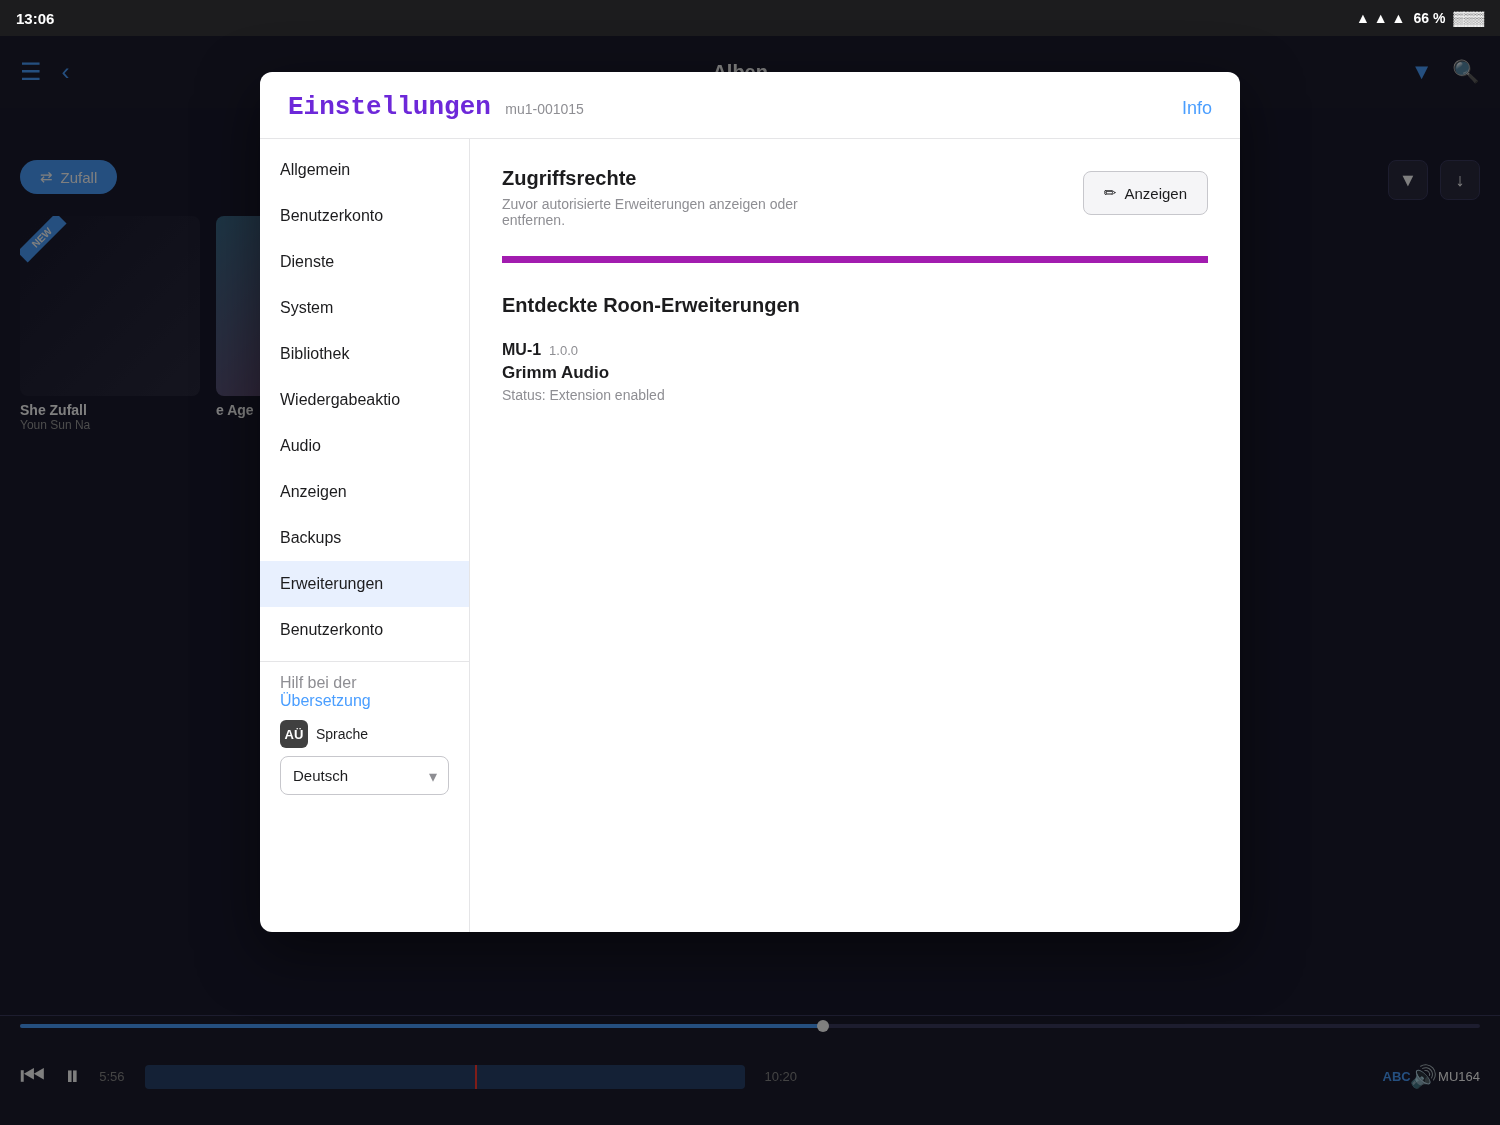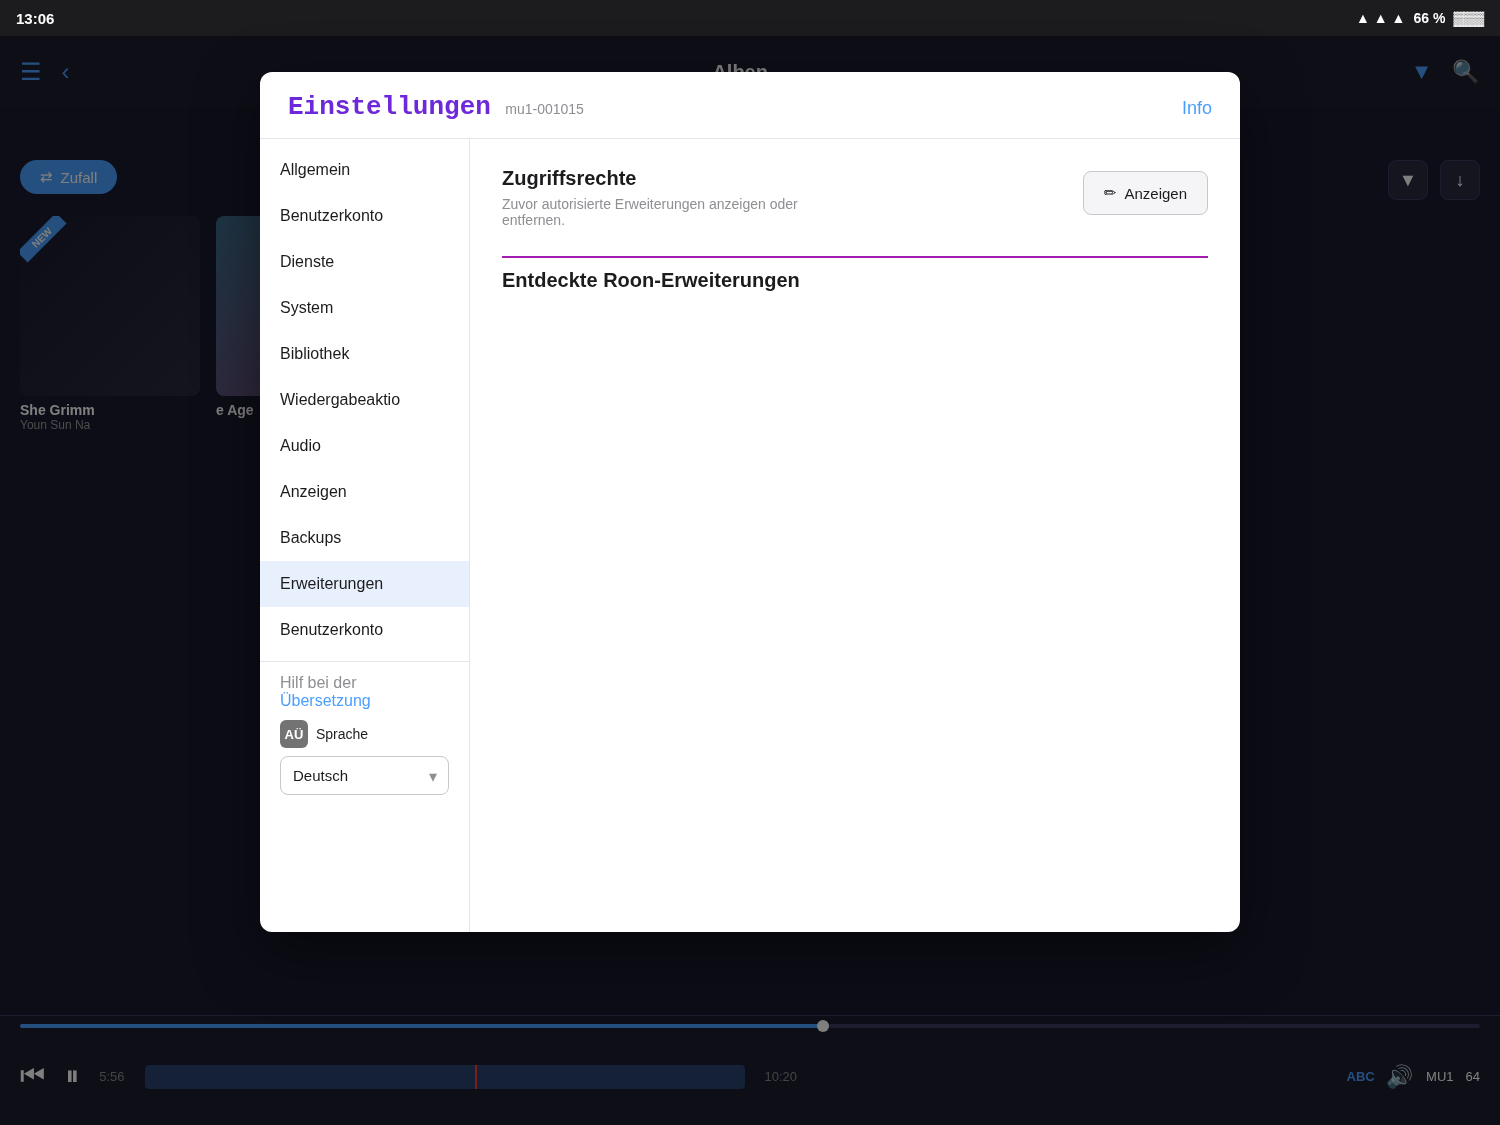--- a/index.html
+++ b/index.html
@@ -236,21 +236,20 @@
       background: none;
       border: none;
     }
     .player-time {
       color: #888;
       font-size: 13px;
     }
     .player-right {
       display: flex;
       align-items: center;
-      gap: 12px;
     }
     .player-volume {
       color: #fff;
       font-size: 22px;
     }
     .player-label {
       color: #fff;
       font-size: 13px;
     }
     .player-abc {
@@ -349,21 +348,21 @@
       color: #4a9eff;
       text-decoration: none;
     }
     .sidebar-language-row {
       display: flex;
       align-items: center;
       gap: 8px;
       margin-top: 10px;
     }
     .sidebar-language-icon {
-      background: #737373;
+      background: #404040;
       color: #fff;
       border-radius: 6px;
       width: 28px;
       height: 28px;
       display: flex;
       align-items: center;
       justify-content: center;
       font-size: 13px;
       font-weight: 700;
     }
@@ -415,22 +414,22 @@
     .section-desc {
       font-size: 14px;
       color: #8e8e93;
       margin-bottom: 4px;
     }
     .section-row {
       display: flex;
       align-items: flex-start;
       justify-content: space-between;
       padding-bottom: 24px;
-      border-bottom: 2px solid #a21caf;
-      margin-bottom: 11px;
+      border-bottom: 7px solid #a21caf;
+      margin-bottom: 31px;
     }
     .section-row-text {
       flex: 1;
     }
     .anzeigen-btn {
       background: #f5f5f7;
       border: 1px solid #c7c7cc;
       border-radius: 8px;
       padding: 12px 20px;
       font-size: 15px;
@@ -520,21 +519,21 @@
     <div class="sort-icon-btn">▼</div>
     <div class="sort-icon-btn">↓</div>
   </div>
 
   <div class="album-grid">
 
     <div class="album-card">
       <div class="album-thumb album-1">
         <div class="album-new-badge">NEW</div>
       </div>
-      <div class="album-title">She Grimm</div>
+      <div class="album-title">She Zufall</div>
       <div class="album-artist">Youn Sun Na</div>
     </div>
 
     <div class="album-card">
       <div class="album-thumb album-2">
         <div class="album-quality">24/96</div>
       </div>
       <div class="album-title">e Age</div>
       <div class="album-artist"></div>
     </div>
@@ -631,18 +630,29 @@
               <div class="section-desc">Zuvor autorisierte Erweiterungen anzeigen oder<br>entfernen.</div>
             </div>
             <button class="anzeigen-btn">
               <span>✏</span>
               <span>Anzeigen</span>
             </button>
           </div>
 
           <div class="extensions-title">Entdeckte Roon-Erweiterungen</div>
 
+          <div class="extension-card">
+            <div class="extension-name-row">
+              <span class="extension-name">MU-1</span>
+              <span class="extension-version">1.0.0</span>
+            </div>
+            <div class="extension-dev">Grimm Audio</div>
+            <div class="extension-status">
+              <span>Status:</span>
+              <span>Extension enabled</span>
+            </div>
+          </div>
         </div>
       </div>
     </div>
   </div>
 
 </div>
 
 </body></html>

